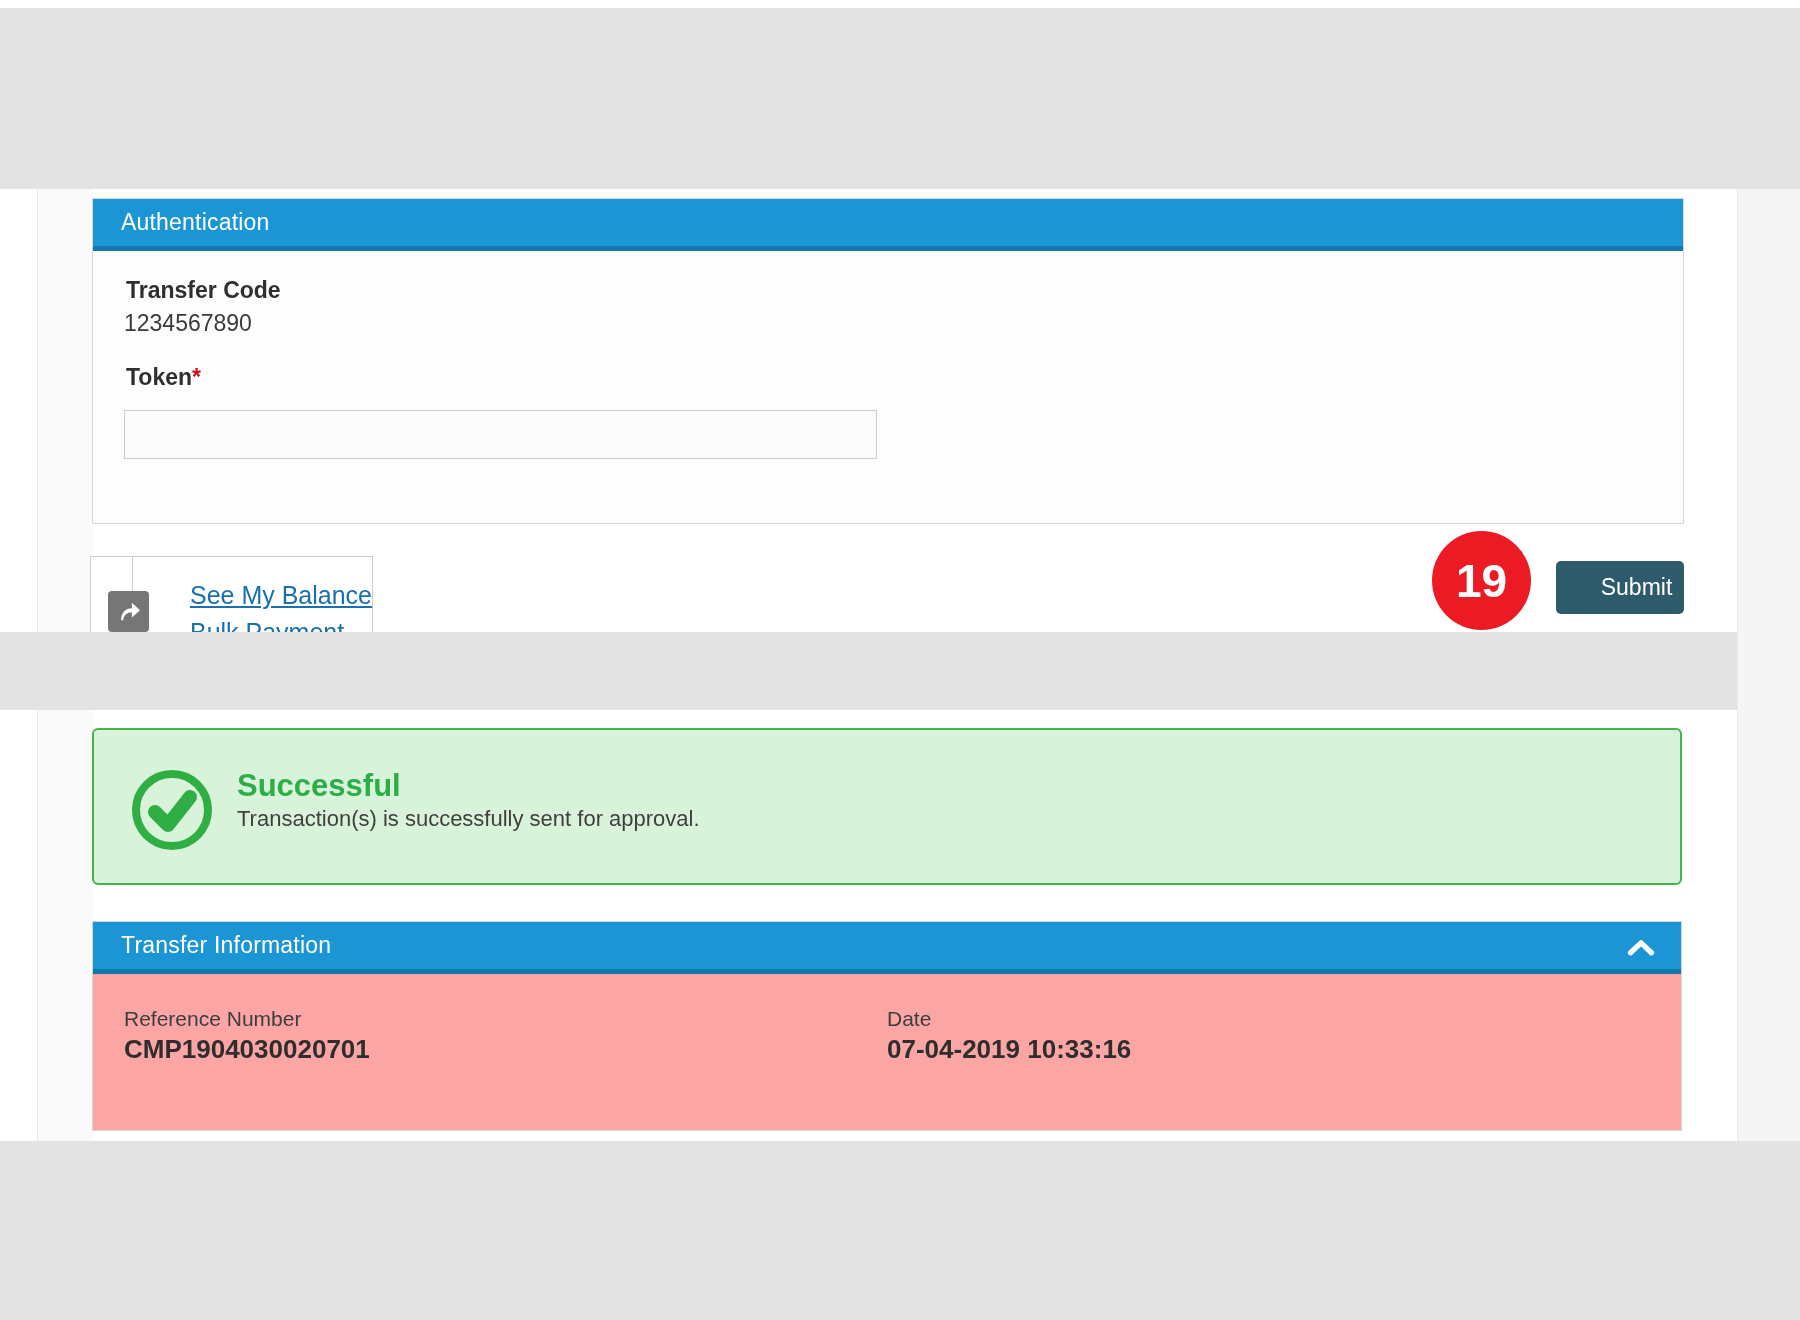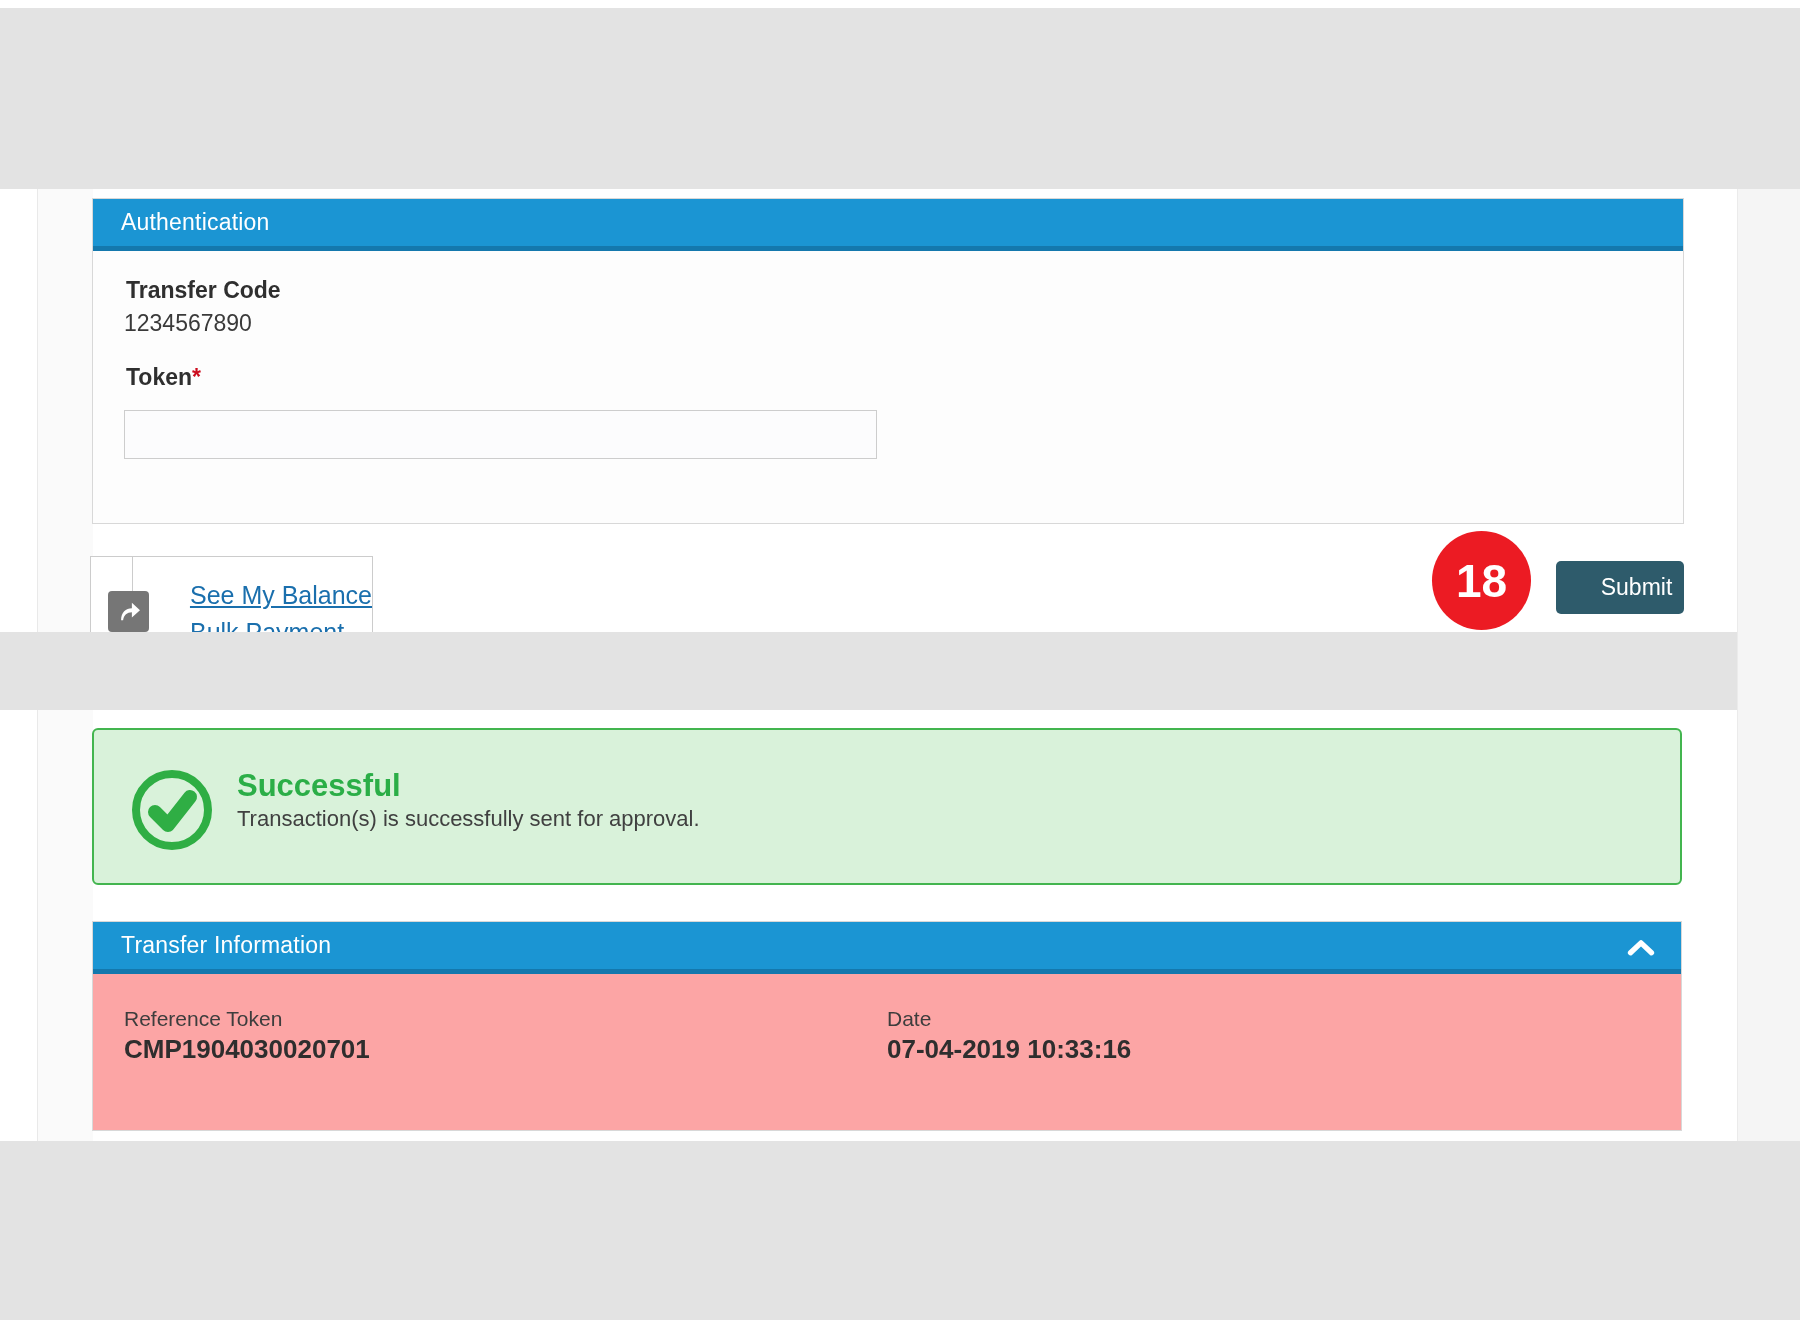--- a/index.html
+++ b/index.html
@@ -96,21 +96,21 @@
           <path d="M9 33 C9 21 16 15 25 15 L25 7 L37 18 L25 29 L25 21 C18 21 13 25 12 33 Z" fill="#ffffff"></path>
         </svg>
       </div>
     </div>
     <div class="ql-list">
       <a class="ql-link">See My Balance</a>
       <a class="ql-link">Bulk Payment</a>
     </div>
   </div>
 
-  <div class="step-badge">18</div>
+  <div class="step-badge">19</div>
 
   <button class="submit-btn">Submit</button>
 
   <div class="band band-mid"></div>
 
   <div class="success-alert">
     <div class="success-icon">
       <svg width="84" height="84" viewBox="0 0 84 84">
         <circle cx="42" cy="42" r="36" fill="none" stroke="#2fae44" stroke-width="8"></circle>
         <path d="M25 44 L38 57 L60 29" fill="none" stroke="#2fae44" stroke-width="14" stroke-linecap="round" stroke-linejoin="round"></path>
@@ -122,21 +122,21 @@
 
   <div class="panel transfer-panel">
     <div class="panel-header">
       <span class="panel-title">Transfer Information</span>
       <span class="collapse-toggle">
         <svg width="28" height="17" viewBox="0 0 24 14">
           <path d="M3 11.5 L12 3 L21 11.5" fill="none" stroke="#ffffff" stroke-width="4.5" stroke-linecap="round" stroke-linejoin="round"></path>
         </svg>
       </span>
     </div>
-    <span class="tp-field-label tp-col1">Reference Token</span>
+    <span class="tp-field-label tp-col1">Reference Number</span>
     <span class="tp-field-value tp-col1">CMP1904030020701</span>
     <span class="tp-field-label tp-col2">Date</span>
     <span class="tp-field-value tp-col2">07-04-2019 10:33:16</span>
   </div>
 
   <div class="band band-bottom"></div>
 
 </div>
 
 </body></html>

